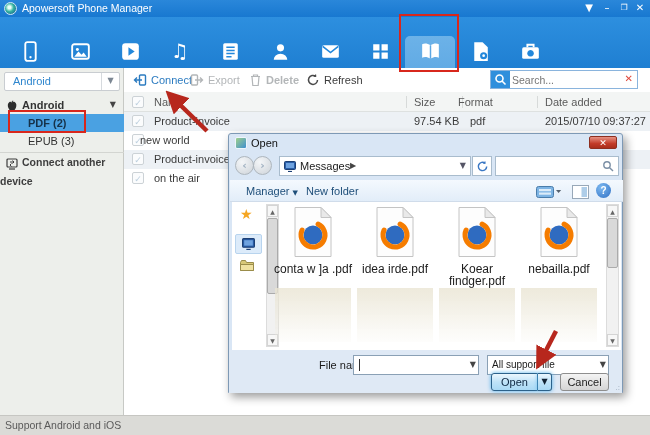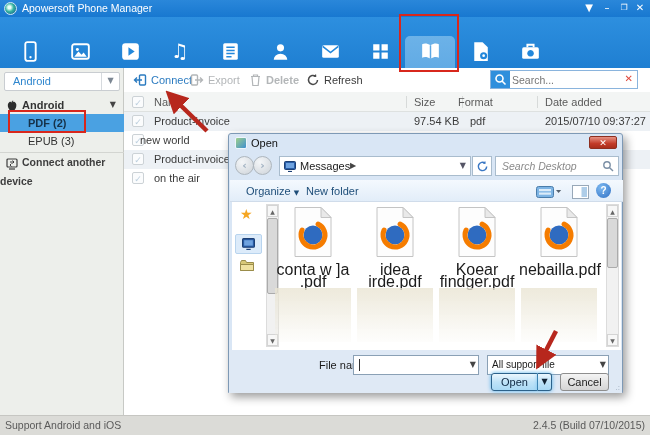--- a/index.html
+++ b/index.html
@@ -68,21 +68,21 @@
   #crumb .txt{position:absolute;left:20px;top:0;line-height:18px;color:#1a1a1a;font-size:11px;}
   #crumb .car{position:absolute;left:70px;top:0;line-height:18px;font-size:8px;color:#444;}
   #crumb .dd{position:absolute;right:4px;top:0;line-height:18px;font-size:8px;color:#556;}
   #dsearch .ph{position:absolute;left:6px;top:0;line-height:18px;color:#8a8a8a;font-style:italic;font-size:10.5px;}
   #dlgbar{position:absolute;left:1px;top:46px;width:393px;height:22px;background:linear-gradient(#f4f9fe,#e2edf9);border-bottom:1px solid #d0dcea;color:#1e4e79;font-size:11px;line-height:22px;}
   #dlgbody{position:absolute;left:3px;top:68px;width:389px;height:148px;background:#fff;}
   .mini-sel{position:absolute;left:3px;top:32px;width:27px;height:20px;background:#dcebfa;border:1px solid #b8d4ee;border-radius:2px;}
   .vscroll{position:absolute;top:2px;width:13px;height:143px;background:#f1f1f1;border:1px solid #dcdcdc;}
   .vscroll .arr{position:absolute;left:0;width:11px;height:12px;background:#f7f7f7;border:1px solid #d4d4d4;color:#666;font-size:6px;text-align:center;line-height:11px;}
   .vscroll .thumb{position:absolute;left:0;width:11px;background:#d9d9d9;border:1px solid #ababab;border-radius:2px;}
-  .filetile{position:absolute;top:4px;width:80px;text-align:center;font-size:16px;color:#1c1c1c;}
+  .filetile{position:absolute;top:4px;width:80px;text-align:center;font-size:12px;color:#1c1c1c;}
   .filetile svg{width:42px;height:52px;}
   .filetile .fname{display:block;line-height:12px;margin-top:2px;}
   .ghost{position:absolute;top:86px;width:76px;height:54px;background:linear-gradient(rgba(233,228,210,.8),rgba(248,246,240,.15));filter:blur(.5px);}
   #dlgfooter{position:absolute;left:0;top:216px;width:393px;height:43px;background:#dfe9f5;}
   .dlbl{position:absolute;font-size:11px;color:#1a1a1a;line-height:20px;}
   .dcombo{position:absolute;height:20px;background:#fff;border:1px solid #8aa0b5;font-size:10px;line-height:18px;color:#1a1a1a;overflow:hidden;}
   .dcombo .dd{position:absolute;right:2px;top:0;font-size:8px;color:#444;line-height:18px;}
   #openbtn{position:absolute;left:262px;top:23px;width:47px;height:18px;background:linear-gradient(#ebf7fd,#bfe3f8 50%,#a9d9f5);border:1px solid #2c628b;border-radius:3px 0 0 3px;text-align:center;line-height:16px;font-size:11px;color:#0d2742;box-shadow:0 0 4px #55b2ea;}
   #opendd{position:absolute;left:309px;top:23px;width:14px;height:18px;background:linear-gradient(#ebf7fd,#bfe3f8 50%,#a9d9f5);border:1px solid #2c628b;border-left:0;border-radius:0 3px 3px 0;text-align:center;line-height:16px;font-size:8px;color:#123;box-shadow:0 0 4px #55b2ea;}
   #cancelbtn{position:absolute;left:331px;top:23px;width:49px;height:18px;background:linear-gradient(#f4f4f4,#e2e2e2 55%,#d5d5d5);border:1px solid #8e8e8e;border-radius:3px;text-align:center;line-height:16px;font-size:11px;color:#222;}
@@ -273,21 +273,20 @@
     <span class="cell" style="left:30px;">Product-invoice</span>
   </div>
   <div class="lrow" style="top:101px;">
     <span class="cbx"></span>
     <span class="cell" style="left:30px;">on the air</span>
   </div>
 </div>
 
 <div id="statusbar" class="abs">
   <span style="position:absolute;left:5px;text-align:right;">Support Android and iOS</span>
-  <span style="position:absolute;right:5px;">2.4.5 (Build 07/10/2015)</span>
 </div>
 
 <div id="dlg" class="abs">
   <div id="dlgtitle">
     <span id="dlgicon"></span>
     <span style="position:absolute;left:22px;">Open</span>
     <span id="dlgclose" class="glyph">✕</span>
   </div>
 
   <span class="navcircle glyph" style="left:6px;">‹</span>
@@ -303,29 +302,28 @@
     <span class="car glyph">▶</span>
     <span class="dd glyph">▼</span>
   </div>
   <div class="field" style="left:243px;width:20px;text-align:center;">
     <svg width="13" height="13" viewBox="0 0 14 14" style="margin-top:3px;">
         <path d="M11.5 7A4.5 4.5 0 1 1 9.8 3.4" stroke="#3b78c4" stroke-width="1.6" fill="none"></path>
         <path d="M10 1l.3 3.2-3.1-.4z" fill="#3b78c4"></path>
       </svg>
   </div>
   <div id="dsearch" class="field" style="left:266px;width:124px;">
-    <span class="ph">Search Desktop</span>
     <span style="position:absolute;right:4px;top:3px;"><svg width="12" height="12" viewBox="0 0 12 12">
           <circle cx="5" cy="5" r="3.2" fill="none" stroke="#7b8fa5" stroke-width="1.4"></circle>
           <path d="M7.4 7.4L11 11" stroke="#7b8fa5" stroke-width="1.4"></path>
         </svg></span>
   </div>
 
   <div id="dlgbar">
-    <span style="position:absolute;left:16px;"><span>Organize</span> <span class="glyph" style="font-size:7px;">▼</span></span>
+    <span style="position:absolute;left:16px;"><span>Manager</span> <span class="glyph" style="font-size:7px;">▼</span></span>
     <span style="position:absolute;left:76px;">New folder</span>
     <span style="position:absolute;left:306px;top:4px;"><svg width="26" height="14" viewBox="0 0 26 14">
           <rect x="0.5" y="1.5" width="17" height="11" rx="2" fill="#7db4e4" stroke="#4a7dab"></rect>
           <rect x="3" y="4" width="12" height="2.2" fill="#dcecf9"></rect>
           <rect x="3" y="7.5" width="12" height="2.2" fill="#dcecf9"></rect>
           <path d="M21 6l2.6 3 2.6-3z" fill="#55616e" transform="translate(-1,-1)"></path>
         </svg></span>
     <span style="position:absolute;left:342px;top:4px;"><svg width="17" height="14" viewBox="0 0 17 14">
           <rect x="0.5" y="0.5" width="16" height="13" fill="#fff" stroke="#98a8b8"></rect>
           <rect x="9.5" y="2" width="5.5" height="10" fill="#aecde8"></rect>

